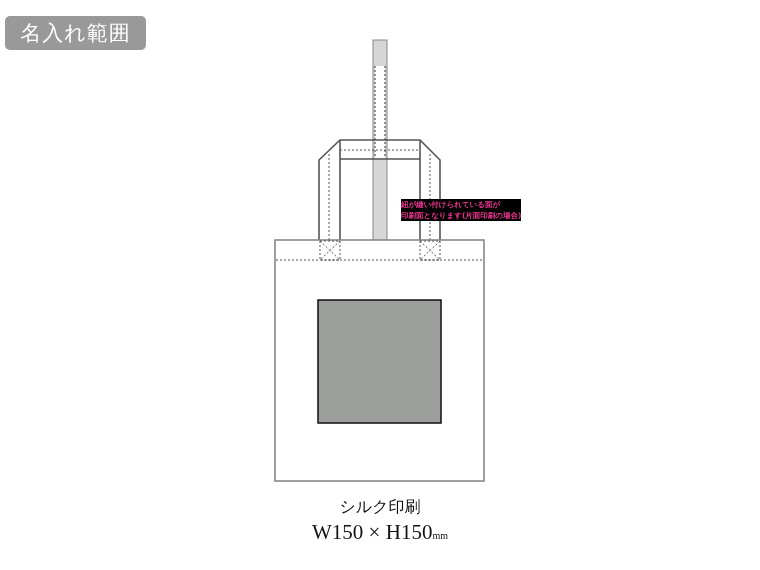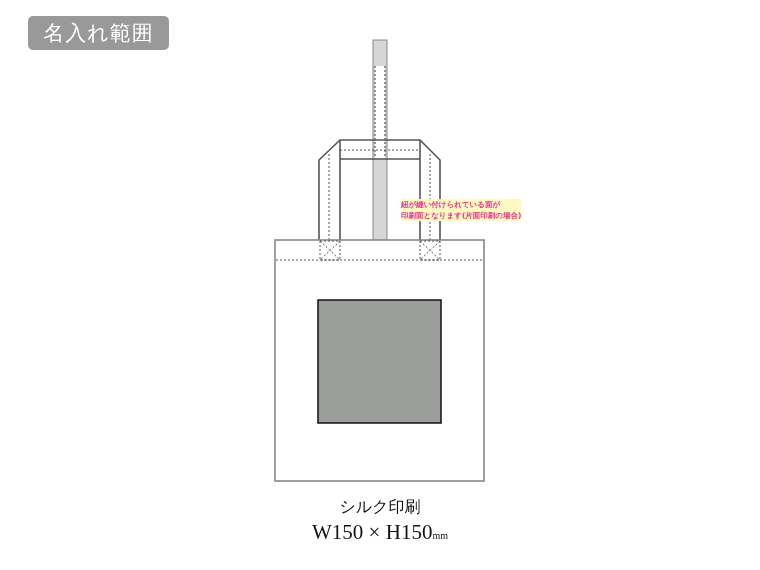--- a/index.html
+++ b/index.html
@@ -1,26 +1,26 @@
 <!DOCTYPE html>
 <html><head>
   <meta charset="utf-8">
   <style>
     html, body { margin: 0; padding: 0; background: #ffffff; }
     body { width: 760px; height: 570px; position: relative; overflow: hidden; font-family: "DejaVu Sans", sans-serif; }
     .badge {
-      position: absolute; left: 28px; top: 16px; width: 141px; height: 34px;
+      position: absolute; left: 5px; top: 16px; width: 141px; height: 34px;
       background: #999999; border-radius: 5px; color: #ffffff;
       font-size: 21px; line-height: 34px; text-align: center; letter-spacing: 1px;
     }
     .diagram { position: absolute; left: 0; top: 0; }
     .note {
       position: absolute; left: 401px; top: 199px; color: #e8368f;
       font-size: 7.5px; line-height: 11px; font-weight: bold; white-space: nowrap;
-      background: #fef9c3;
+      background: #000000;
     }
     .caption {
       position: absolute; left: 0; width: 760px; text-align: center; color: #111111;
     }
     .caption-method { top: 497px; font-size: 16px; font-family: "DejaVu Sans", sans-serif; left: 0; }
     .caption-size { top: 520px; font-size: 21px; font-family: "Liberation Serif", serif; }
     .caption-size .unit { font-size: 10px; }
   </style>
 </head>
 <body>

